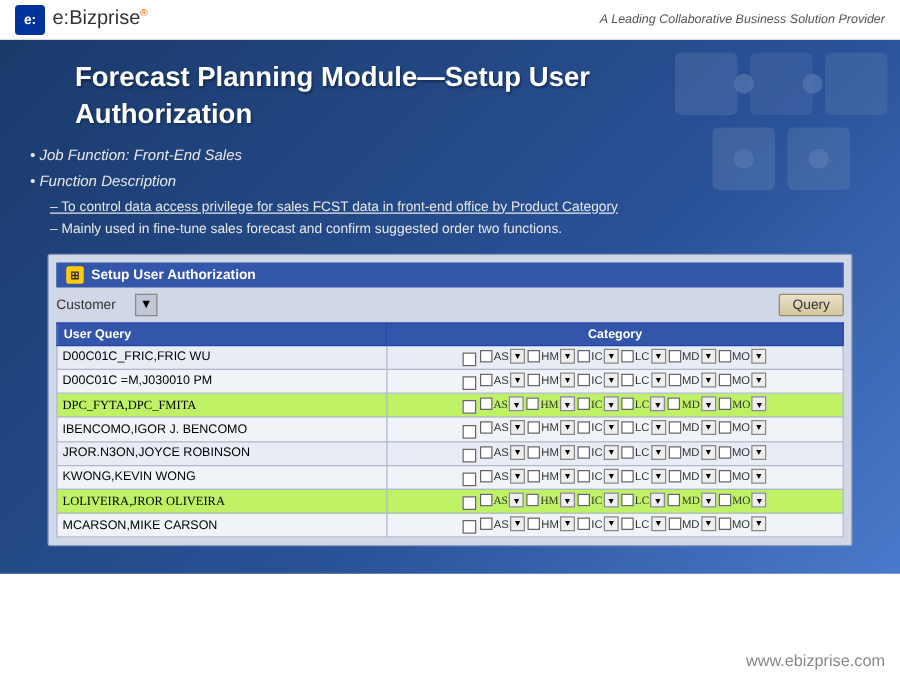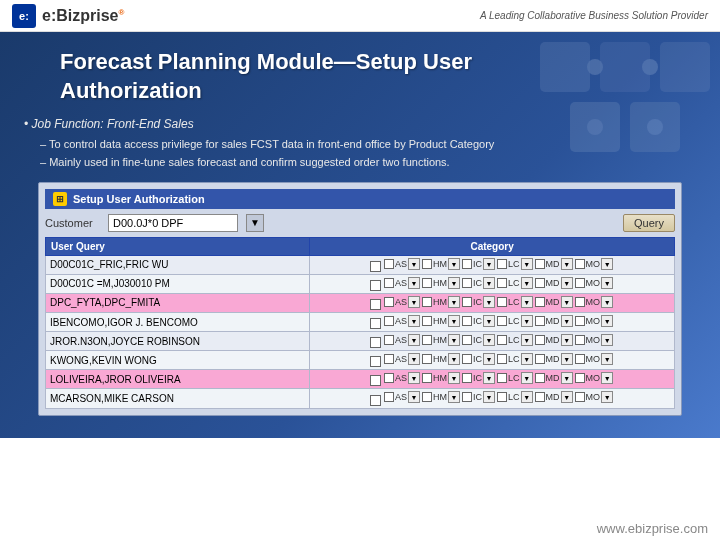--- a/index.html
+++ b/index.html
@@ -22,21 +22,21 @@
       padding: 4px 12px;
       border-bottom: 1px solid #ddd;
       height: 32px;
     }
     .logo {
       display: flex;
       align-items: center;
     }
     .logo-text {
       font-size: 16px;
-      font-weight: bold;
+      font-weight: normal;
       color: #e85c00;
     }
     .logo-text span {
       color: #333;
     }
     .header-tagline {
       font-size: 10px;
       color: #555;
       font-style: italic;
     }
@@ -170,21 +170,21 @@
       border: 1px solid #2244aa;
       font-weight: bold;
     }
     .data-table th.col-name { text-align: left; }
     .data-table td {
       padding: 2px 4px;
       border: 1px solid #b0b8cc;
       background: #f0f4f8;
     }
     .data-table tr:nth-child(odd) td { background: #e8ecf4; }
-    .data-table tr.highlight td { background: #f9a8d4; }
+    .data-table tr.highlight td { background: #bef264; font-family: Liberation Serif, serif; }
     .data-table td.name-col { text-align: left; font-size: 10px; }
     .data-table td.cat-col {
       text-align: center;
       font-size: 9px;
       white-space: nowrap;
     }
 
     .cat-item {
       display: inline-flex;
       align-items: center;
@@ -240,39 +240,41 @@
     <circle cx="75" cy="95" r="8" fill="#c8d8ee" opacity="0.8"></circle>
     <circle cx="135" cy="95" r="8" fill="#c8d8ee" opacity="0.8"></circle>
   </svg>
 
   <div class="hero-title">Forecast Planning Module—Setup User Authorization</div>
 
   <div class="hero-bullets">
     <div class="bullet-item">
       • <span>Job Function: Front-End Sales</span>
     </div>
-    <div class="sub-bullet" style="font-size:11px;">
+    <div class="bullet-item">
+      • <span>Function Description</span>
+    </div>
+    <div class="sub-bullet" style="font-size:11px;text-decoration:underline;">
       – <span>To control data access privilege for sales FCST data in front-end office by Product Category</span>
     </div>
     <div class="sub-bullet" style="font-size:11px;">
       – <span>Mainly used in fine-tune sales forecast and confirm suggested order two functions.</span>
     </div>
   </div>
 
   <div class="table-container">
     <div class="table-header-bar">
       <div class="table-header-icon">
         <span>⊞</span>
       </div>
       <span>Setup User Authorization</span>
     </div>
 
     <div class="form-row">
       <span class="form-label">Customer</span>
-      <input class="form-input" type="text" value="D00.0J*0 DPF" style="">
       <div class="form-select-arrow">▼</div>
       <div style="flex:1"></div>
       <button class="query-btn">Query</button>
     </div>
 
     <table class="data-table">
       <thead>
         <tr>
           <th class="col-name" style="width:42%;">User Query</th>
           <th style="width:58%;">Category</th>

